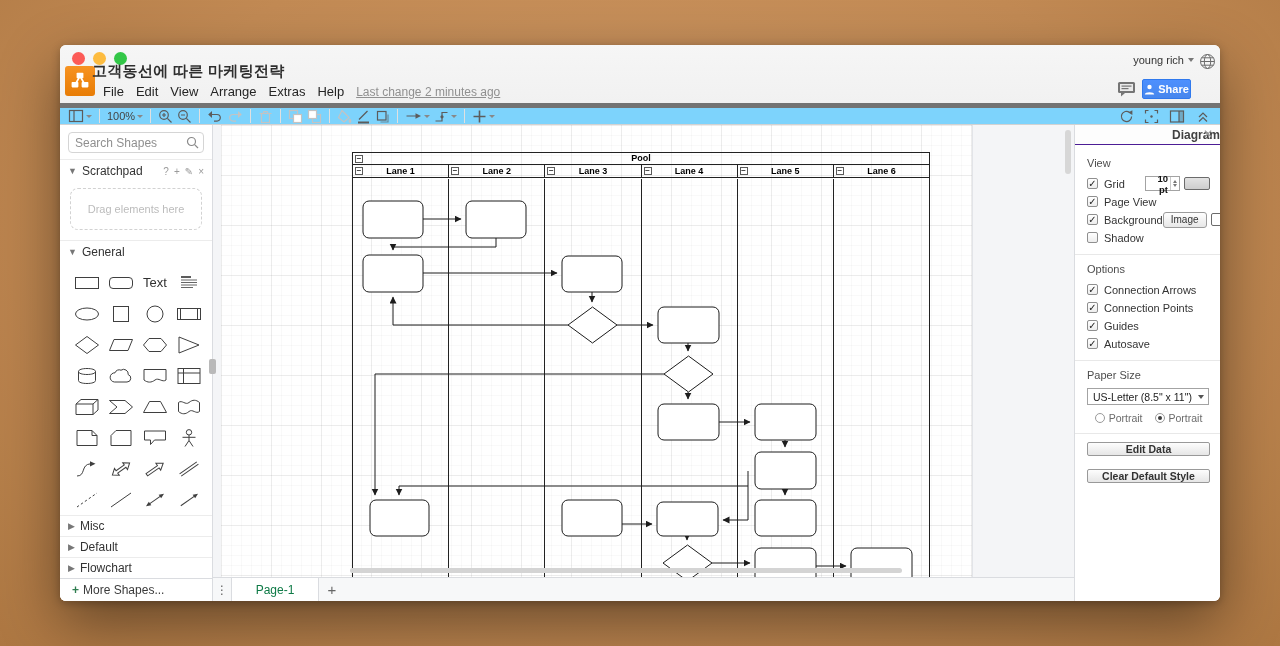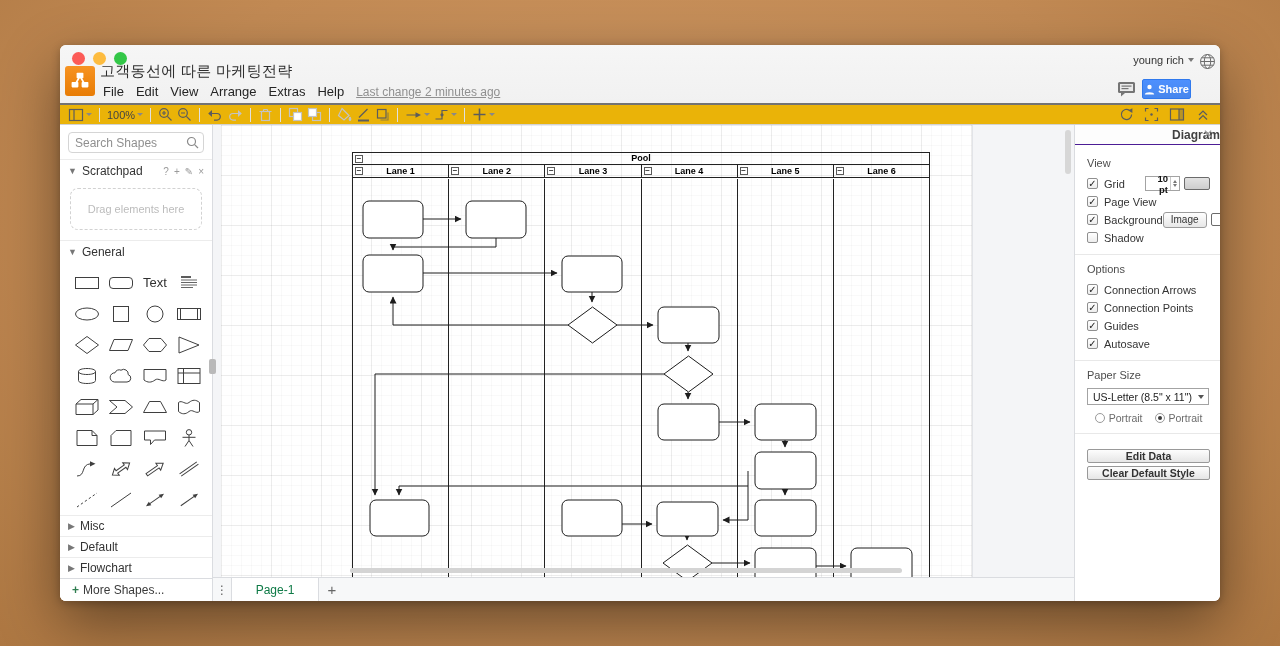--- a/index.html
+++ b/index.html
@@ -14,34 +14,34 @@
     background:#fff; border-radius:6px; overflow:hidden;
     box-shadow:0 22px 60px rgba(0,0,0,.45), 0 2px 8px rgba(0,0,0,.25);
   }
   
   .chrome { height:58px; background:linear-gradient(#f6f6f6,#f1f1f1); position:relative; }
   .lights { position:absolute; left:12px; top:7px; display:flex; gap:8px; }
   .light { width:13px; height:13px; border-radius:50%; }
   .light.r { background:#fc5b57; } .light.y { background:#fdbc40; } .light.g { background:#33c748; }
   .applogo { position:absolute; left:5px; top:21px; width:30px; height:30px; border-radius:3px;
     background:linear-gradient(#f79322,#e87c05); display:flex; align-items:center; justify-content:center; }
-  .doc-title { position:absolute; left:40px; top:17px; font-size:15px; font-weight:400; color:#2e2e2e; letter-spacing:.3px; }
+  .doc-title { position:absolute; left:32px; top:17px; font-size:15px; font-weight:700; color:#2e2e2e; letter-spacing:.3px; }
   .menubar { position:absolute; left:37px; top:38px; display:flex; align-items:center; }
   .menu-item { font-size:13px; color:#252525; padding:1px 6px; cursor:default; }
   .last-change { font-size:12px; color:#909090; text-decoration:underline; margin-left:6px; }
   .user-cluster { position:absolute; right:26px; top:9px; display:flex; align-items:center; gap:4px; font-size:11px; color:#333; }
   .globe { position:absolute; right:4px; top:8px; color:#6c6c6c; }
   .caret-sm { width:0; height:0; border-left:3.5px solid transparent; border-right:3.5px solid transparent; border-top:4px solid #777; display:inline-block; }
   .comment-btn { position:absolute; right:84px; top:36px; color:#6c6c6c; }
   .share-btn { position:absolute; right:29px; top:34px; width:49px; height:20px;
     background:linear-gradient(#4d90fe,#4787ed); border:1px solid #3079ed; border-radius:2px;
     color:#fff; font-size:11px; font-weight:bold; display:flex; align-items:center; justify-content:center; gap:3px; }
   
-  .toolbar { height:22px; border-top:2px solid #737373; border-bottom:1px solid #d2d2d2;
-    background:#eab308; display:flex; align-items:center; padding:0 6px; }
+  .toolbar { height:22px; border-top:5px solid #737373; border-bottom:1px solid #d2d2d2;
+    background:#7dd3fc; display:flex; align-items:center; padding:0 6px; }
   .tb-left { display:flex; align-items:center; flex:1; }
   .tb-right { display:flex; align-items:center; gap:6px; padding-right:2px; }
   .tb-btn { min-width:19px; height:18px; display:flex; align-items:center; justify-content:center; color:#5c5c5c; gap:2px; padding:0 2px; }
   .tb-btn.disabled { color:#c3c3c3; }
   .tb-text { font-size:11px; color:#444; }
   .tb-sep { width:1px; height:14px; background:#e0e0e0; margin:0 5px; }
   .caret { width:0; height:0; border-left:3px solid transparent; border-right:3px solid transparent; border-top:3.5px solid #888; }
   
   .main { display:flex; height:476px; }
   .sidebar { width:153px; border-right:1px solid #dadce0; background:#fff; position:relative; font-size:12px; }
@@ -120,21 +120,21 @@
     font-size:10px; color:#333; display:flex; align-items:center; }
   .hr { border-top:1px solid #e8e8e8; margin:9px -10px 8px -12px; }
   .paper-select { width:122px; height:17px; border:1px solid #a3a3a3; background:#fff; display:flex; align-items:center;
     padding:0 5px; font-size:10.5px; color:#222; position:relative; margin-bottom:7px; }
   .paper-select .sel-caret { position:absolute; right:4px; top:6px; width:0; height:0;
     border-left:3.5px solid transparent; border-right:3.5px solid transparent; border-top:4.5px solid #555; }
   .radio-row { display:flex; justify-content:center; gap:12px; margin-bottom:4px; }
   .radio-item { display:flex; align-items:center; gap:4px; color:#6b6b6b; font-size:10.5px; }
   .radio { width:10px; height:10px; border:1px solid #9a9a9a; border-radius:50%; background:#fff; position:relative; flex:none; }
   .radio.sel::after { content:""; position:absolute; left:2px; top:2px; width:4px; height:4px; border-radius:50%; background:#3c3c3c; }
-  .action-btns { margin-top:15px; display:flex; flex-direction:column; gap:3px; }
+  .action-btns { margin-top:8px; display:flex; flex-direction:column; gap:13px; }
   .action-btn { height:14px; border:1px solid #999; border-radius:2px; background:linear-gradient(#fdfdfd,#e6e6e6);
     font-size:10.5px; font-weight:bold; color:#333; display:flex; align-items:center; justify-content:center; }
   svg.ic { display:block; }
 </style>
 </head>
 <body>
 
 <div class="window">
 
   <div class="chrome">

